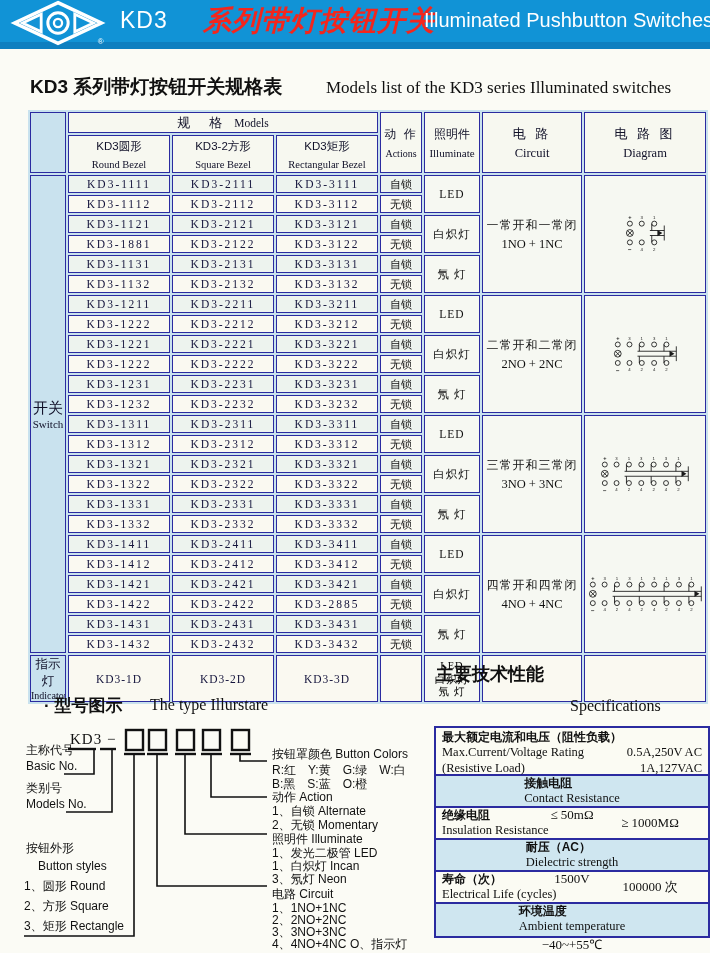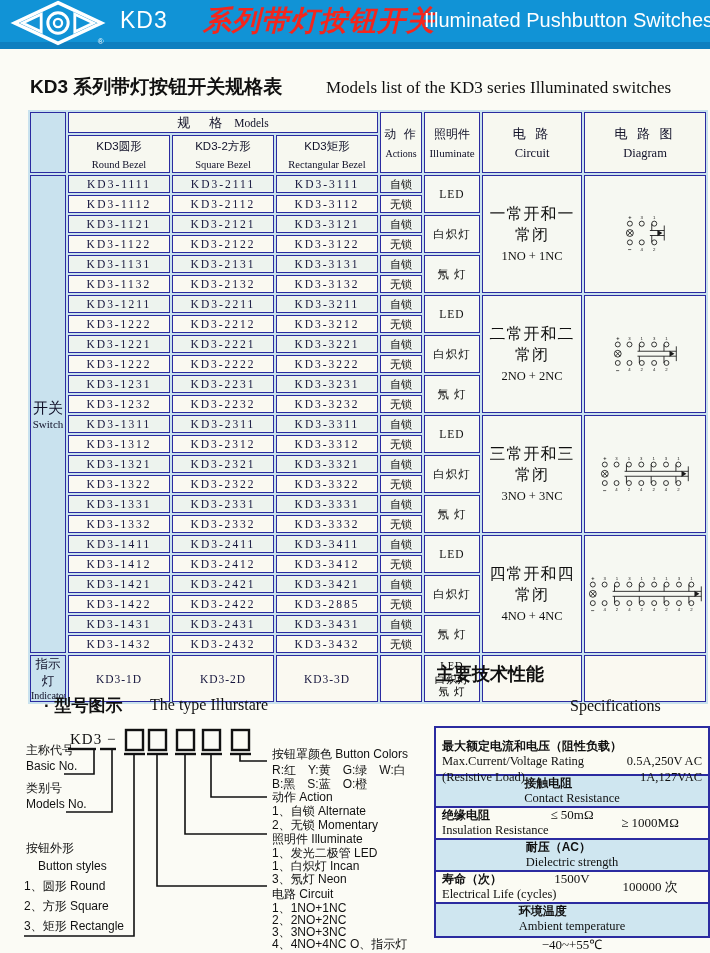--- a/index.html
+++ b/index.html
@@ -33,21 +33,21 @@
   .sub .hcn{font-size:11.5px;letter-spacing:0;}
   .sub .hen{font-size:10.5px;}
   td.corner,th.lblcell{background:transparent;}
   th.lblcell .cn{font-size:15px;color:#101028;display:block;}
   th.lblcell .en{font-size:11px;color:#101028;font-family:"Liberation Serif",serif;display:block;}
   td.mcell{font-family:"Liberation Serif",serif;font-size:11.5px;letter-spacing:2px;color:#14143c;}
   td.acell{font-size:11px;color:#101010;}
   td.icell{background:#f6f8f2;font-size:11.5px;color:#101010;letter-spacing:1px;}
   td.icell .led{font-family:"Liberation Serif",serif;letter-spacing:1px;}
   td.ccell{background:#f6f8f2;}
-  td.ccell .cn{display:block;font-size:16px;color:#101010;letter-spacing:1px;}
+  td.ccell .cn{display:block;font-size:12px;color:#101010;letter-spacing:1px;}
   td.ccell .en{display:block;font-size:12.5px;color:#101010;font-family:"Liberation Serif",serif;margin-top:3px;}
   td.dcell{background:#f6f8f2;}
   td.dcell svg{display:inline-block;vertical-align:middle;}
   tr.dr td.r0{background:#edf3ee;}
   tr.dr td.r1{background:#faf9f1;}
   td.ind-empty{background:#faf9f1;}
   td.ind-ill{background:#f6f8f2;font-size:10.5px;line-height:1.2;letter-spacing:1px;}
   td.ind-ill .led{font-family:"Liberation Serif",serif;}
 
   
@@ -62,21 +62,21 @@
   .type-svg line{stroke:#111;stroke-width:2.4;}
 
   
   .spec-title-cn{position:absolute;left:436px;top:662px;font-size:18px;font-weight:bold;color:#101010;}
   .spec-title-en{position:absolute;left:570px;top:697px;font-size:16px;color:#101010;
                  font-family:"Liberation Serif",serif;}
   .spec-table{position:absolute;left:434px;top:726px;width:272px;border:2px solid #2b2ba0;background:#fbfbf3;}
   .spec-row{border-bottom:2px solid #2b2ba0;display:flex;align-items:center;box-sizing:border-box;}
   .spec-row:last-child{border-bottom:none;}
   .spec-row.shade{background:#cfe6f0;flex-direction:column;}
-  .spec-row.h48{height:48px;display:block;padding:11px 6px 0 6px;}
+  .spec-row.h48{height:48px;display:block;padding:2px 6px 0 6px;}
   .spec-row.h32{height:32px;padding:0 6px;}
   .spec-cn{font-size:12px;font-weight:bold;color:#101010;line-height:1.25;}
   .spec-en{font-size:12.5px;font-family:"Liberation Serif",serif;color:#101010;line-height:1.25;}
   .spec-left{flex:1;}
   .spec-val{width:104px;text-align:center;font-size:13px;font-family:"Liberation Serif",serif;color:#101010;}
   .spec-line{display:flex;justify-content:space-between;line-height:1.3;}
 </style>
 </head>
 <body>
 
@@ -180,21 +180,21 @@
             <td class="acell r1">无锁</td>
           </tr>
           <tr class="dr">
             <td class="mcell r0">KD3-1121</td>
             <td class="mcell r0">KD3-2121</td>
             <td class="mcell r0">KD3-3121</td>
             <td class="acell r0">自锁</td>
             <td class="icell" rowspan="2"><span class="">白炽灯</span></td>
           </tr>
           <tr class="dr">
-            <td class="mcell r1">KD3-1122</td>
+            <td class="mcell r1">KD3-1881</td>
             <td class="mcell r1">KD3-2122</td>
             <td class="mcell r1">KD3-3122</td>
             <td class="acell r1">无锁</td>
           </tr>
           <tr class="dr">
             <td class="mcell r0">KD3-1131</td>
             <td class="mcell r0">KD3-2131</td>
             <td class="mcell r0">KD3-3131</td>
             <td class="acell r0">自锁</td>
             <td class="icell" rowspan="2"><span class="">氖 灯</span></td>

